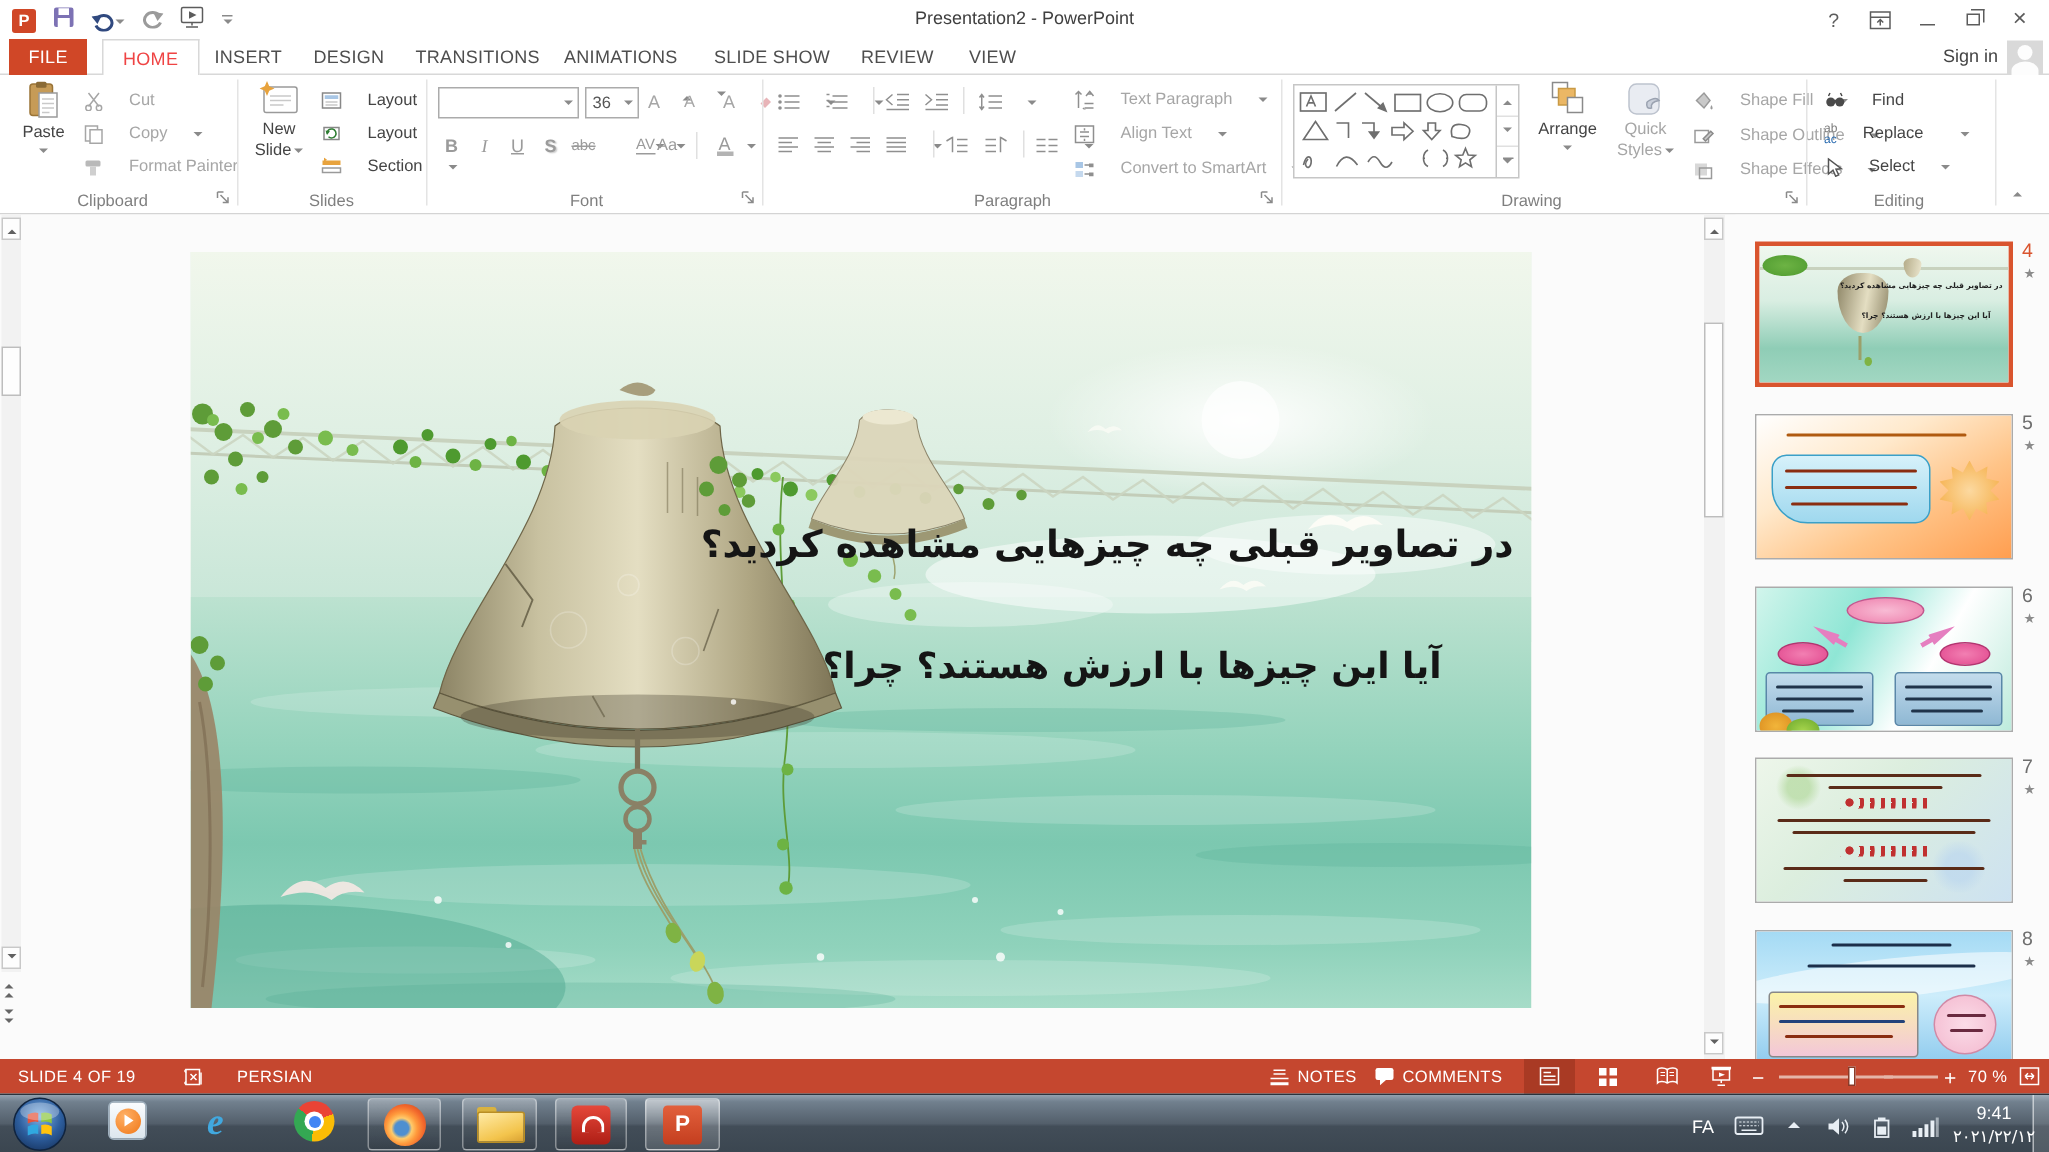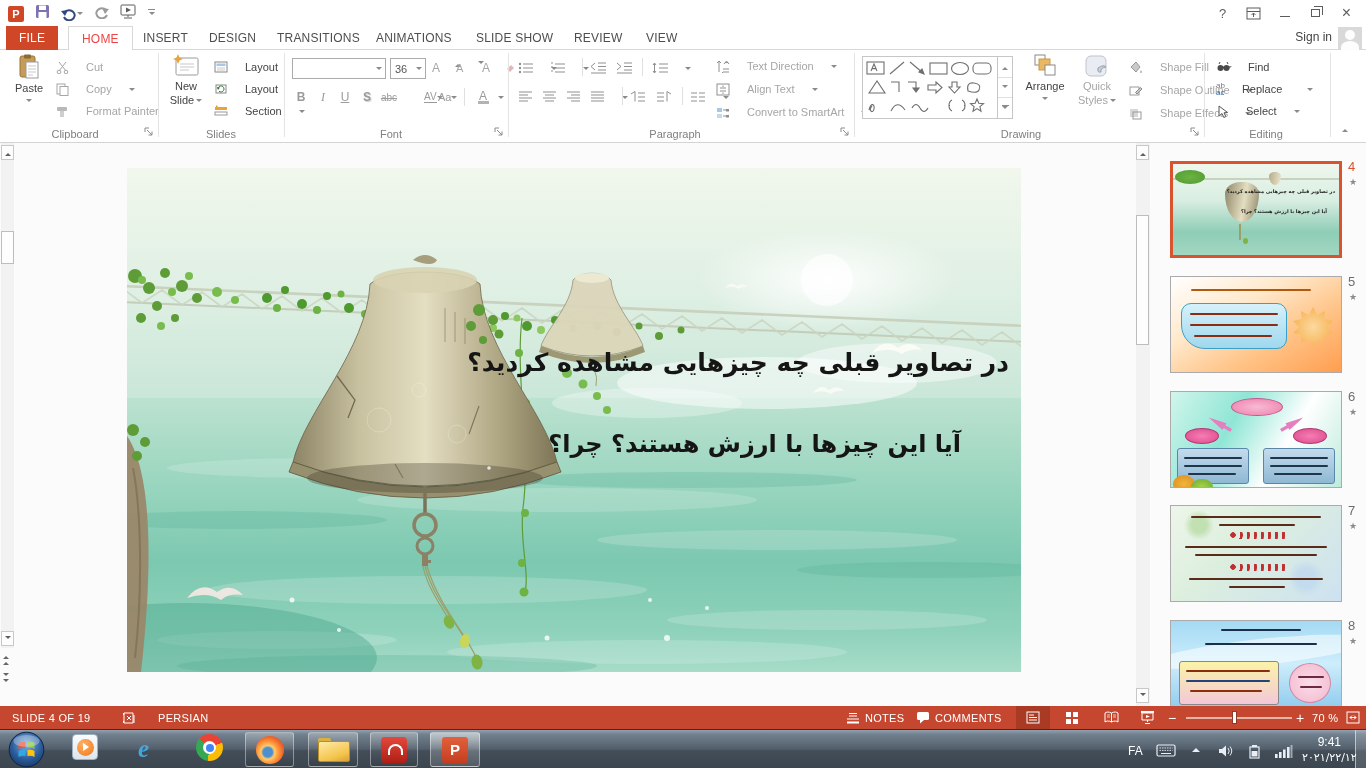--- a/index.html
+++ b/index.html
@@ -109,20 +109,21 @@
       <span><svg width="17" height="15">
             <rect x="1" y="1" width="14" height="10" rx="1" stroke="#5c5c5c" fill="#fff"></rect>
             <polygon points="6,3.5 11,6 6,8.5" fill="#5c5c5c"></polygon>
             <path d="M8,11 v2 M4,14 h8" stroke="#5c5c5c"></path>
           </svg></span>
       <span style="display:flex;flex-direction:column;align-items:center">
           <i style="width:7px;height:1px;background:#8a8a8a;margin-bottom:2px"></i>
           <i class="car" style="margin:0"></i>
         </span>
     </div>
+    <div class="title">Presentation2 - PowerPoint</div>
     <div class="winbtns">
       <div class="winbtn">?</div>
       <div class="winbtn">
           <svg width="15" height="13">
             <rect x="1" y="1" width="13" height="11" stroke="#5c5c5c" fill="none"></rect>
             <path d="M1,4.5 h13 M7.5,10 V6.2 M5.5,8 l2,-2 2,2" stroke="#5c5c5c" fill="none"></path>
           </svg>
         </div>
       <div class="winbtn">
           <span class="minbar"></span>
@@ -355,21 +356,21 @@
           <path d="M1,2 h6 M1,6 h6 M1,10 h6 M9,2 h6 M9,6 h6 M9,10 h6" stroke="#8F8F8F"></path>
         </svg>
         <i class="car"></i>
       </div>
     <div class="rbtn dis" style="left:716px;top:6px">
         <svg width="14" height="13">
           <path d="M3,1 v11 M1,3 l2,-2 2,2 M6,12 l2,2" stroke="#8F8F8F" fill="none"></path>
           <path d="M8,4 l2.5,-3 2.5,3 M9,2.6 h3" stroke="#8F8F8F" fill="none"></path>
           <path d="M7,9 h6 M7,12 h6" stroke="#8F8F8F"></path>
         </svg>
-        <span>Text Direction</span>
+        <span>Text Paragraph</span>
         <i class="car"></i>
       </div>
     <div class="rbtn dis" style="left:716px;top:29px">
         <svg width="14" height="13">
           <rect x="1" y="1" width="12" height="11" stroke="#8F8F8F" fill="none"></rect>
           <path d="M4,5 h6 M4,8 h6" stroke="#8F8F8F"></path>
           <path d="M7,2.5 v1.5 M7,9.5 v1.5" stroke="#8F8F8F"></path>
         </svg>
         <span>Align Text</span>
         <i class="car"></i>

